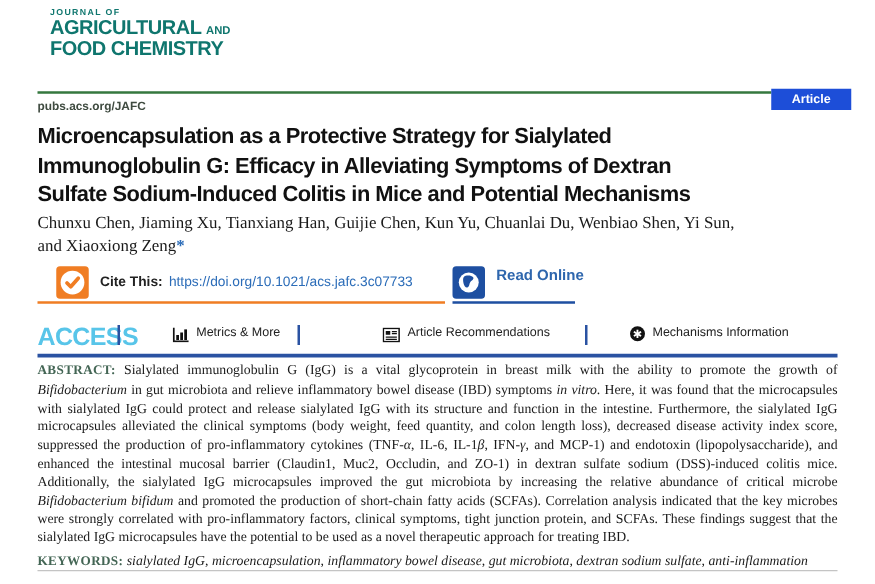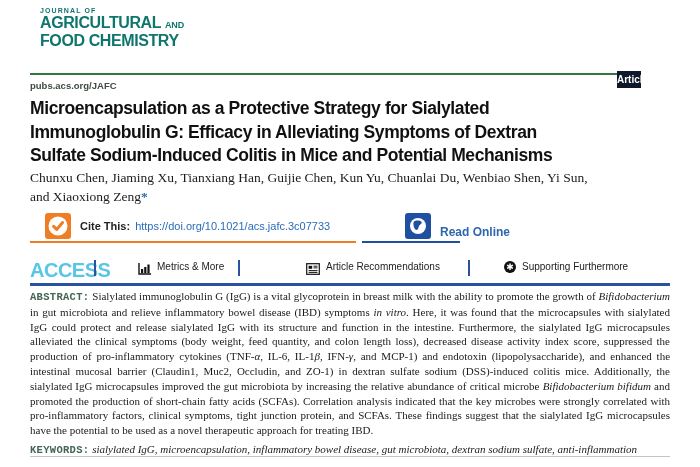--- a/index.html
+++ b/index.html
@@ -6,40 +6,40 @@
   body{font-family:"Liberation Sans", sans-serif;}
   .page{position:absolute;top:0;left:0;width:700px;height:467px;background:#fff;}
 
   
   .logo{position:absolute;left:40px;top:7px;color:#0f766e;}
   .logo-kicker{font-size:7px;font-weight:bold;letter-spacing:1.1px;margin-bottom:1px;}
   .logo-big{font-size:16px;font-weight:bold;letter-spacing:-0.4px;line-height:15px;}
   .logo-and{font-size:9px;font-weight:bold;letter-spacing:0;}
 
   .top-rule{position:absolute;left:30px;top:73px;width:587px;height:2px;background:#35783e;}
-  .article-badge{position:absolute;left:617px;top:71px;width:24px;height:17px;background:#0f172a;
+  .article-badge{position:absolute;left:617px;top:71px;width:64px;height:17px;background:#1d4ed8;
     color:#fff;font-size:10px;font-weight:bold;text-align:center;line-height:17px;}
   .pubs{position:absolute;left:30px;top:80px;font-size:9.5px;font-weight:bold;color:#3f4b40;text-decoration:none;}
 
   
   .title{position:absolute;left:30px;top:97px;width:645px;font-size:17.5px;font-weight:bold;
     color:#111;line-height:23.5px;letter-spacing:-0.4px;}
   .authors{position:absolute;left:30px;top:169px;width:640px;font-family:"Liberation Serif",serif;
     font-size:13.5px;color:#1a1a1a;line-height:18.5px;}
   .corr-star{color:#2b6cb8;font-weight:bold;}
 
   
   .cite-row{position:absolute;left:30px;top:213px;width:640px;height:30px;}
   .cite-left{position:absolute;left:0;top:0;height:26px;display:flex;align-items:center;padding-left:15px;}
   .check-box{width:26px;height:26px;background:#f07d23;border-radius:3px;display:flex;
     align-items:center;justify-content:center;margin-right:9px;}
   .cite-label{font-size:11px;font-weight:bold;color:#222;margin-right:5px;}
   .doi-link{font-size:11px;color:#2b6cb8;text-decoration:none;}
   .cite-underline{position:absolute;left:0;top:27.5px;width:326px;height:2px;background:#f07d23;}
-  .read-group{position:absolute;left:332px;top:0;height:26px;display:flex;align-items:flex-end;margin-left:43px;}
+  .read-group{position:absolute;left:332px;top:0;height:26px;display:flex;align-items:flex-start;}
   .globe-box{width:26px;height:26px;background:#1e4fa1;border-radius:3px;display:flex;
     align-items:center;justify-content:center;margin-right:9px;}
   .read-label{font-size:12px;font-weight:bold;color:#2e66ad;}
   .read-underline{position:absolute;left:332px;top:27.5px;width:98px;height:2px;background:#1e4fa1;}
 
   
   .access-row{position:absolute;left:30px;top:256px;width:640px;height:26px;}
   .access-label{position:absolute;left:0;top:3px;font-size:20px;font-weight:bold;
     letter-spacing:-0.5px;color:#58c5e9;cursor:pointer;}
   .vsep{position:absolute;top:4px;width:2px;height:16px;background:#2a52a2;}
@@ -48,21 +48,21 @@
   .item-metrics{left:108px;} .item-recs{left:276px;} .item-si{left:474px;}
   .access-item .lbl{font-size:10px;color:#222;}
   .si-circle{width:12px;height:12px;background:#111;border-radius:50%;color:#fff;font-size:9px;
     display:flex;align-items:center;justify-content:center;line-height:12px;}
   .blue-rule{position:absolute;left:30px;top:283px;width:640px;height:2.5px;background:#2a52a2;}
 
   
   .body-text{position:absolute;left:30px;top:289px;width:640px;}
   .abstract{margin:0;font-family:"Liberation Serif",serif;font-size:11px;line-height:14.8px;
     color:#1a1a1a;text-align:justify;}
-  .sec-label{font-family:Liberation Mono, monospace;font-weight:bold;font-size:10.5px;
+  .sec-label{font-family:Liberation Serif, serif;font-weight:bold;font-size:10.5px;
     color:#446655;letter-spacing:0.3px;}
   .it{font-style:italic;}
   .keywords{margin:5px 0 0 0;font-family:"Liberation Serif",serif;font-size:11px;color:#1a1a1a;}
   .kw-text{font-style:italic;}
   .bottom-rule{position:absolute;left:30px;top:456px;width:640px;height:1px;background:#c4c4c4;}
 </style>
 </head>
 <body>
 
 <div class="page">
@@ -135,21 +135,21 @@
           <path d="M7.5 3.2 H11.5 M7.5 4.9 H11.5 M2.6 7.6 H11.5 M2.6 9.4 H11.5" stroke="#111" stroke-width="1" fill="none"></path>
         </svg>
       </span>
       <span class="lbl">Article Recommendations</span>
     </span>
     <span class="vsep sep3"></span>
     <span class="access-item item-si">
       <span class="si-circle">
           <span>✱</span>
         </span>
-      <span class="lbl">Supporting Furthermore</span>
+      <span class="lbl">Mechanisms Information</span>
     </span>
   </div>
   <div class="blue-rule"></div>
 
   <div class="body-text">
     <p class="abstract"><span class="sec-label">ABSTRACT:</span> <span><span>Sialylated immunoglobulin G (IgG) is a vital glycoprotein in breast milk with the ability to promote the growth of </span><span class="it">Bifidobacterium</span><span> in gut microbiota and relieve inflammatory bowel disease (IBD) symptoms </span><span class="it">in vitro</span><span>. Here, it was found that the microcapsules with sialylated IgG could protect and release sialylated IgG with its structure and function in the intestine. Furthermore, the sialylated IgG microcapsules alleviated the clinical symptoms (body weight, feed quantity, and colon length loss), decreased disease activity index score, suppressed the production of pro-inflammatory cytokines (TNF-</span><span class="it">α</span><span>, IL-6, IL-1</span><span class="it">β</span><span>, IFN-</span><span class="it">γ</span><span>, and MCP-1) and endotoxin (lipopolysaccharide), and enhanced the intestinal mucosal barrier (Claudin1, Muc2, Occludin, and ZO-1) in dextran sulfate sodium (DSS)-induced colitis mice. Additionally, the sialylated IgG microcapsules improved the gut microbiota by increasing the relative abundance of critical microbe </span><span class="it">Bifidobacterium bifidum</span><span> and promoted the production of short-chain fatty acids (SCFAs). Correlation analysis indicated that the key microbes were strongly correlated with pro-inflammatory factors, clinical symptoms, tight junction protein, and SCFAs. These findings suggest that the sialylated IgG microcapsules have the potential to be used as a novel therapeutic approach for treating IBD.</span></span></p>
     <p class="keywords"><span class="sec-label">KEYWORDS:</span> <span class="kw-text">sialylated IgG, microencapsulation, inflammatory bowel disease, gut microbiota, dextran sodium sulfate, anti-inflammation</span></p>
   </div>
 
   <div class="bottom-rule"></div>

